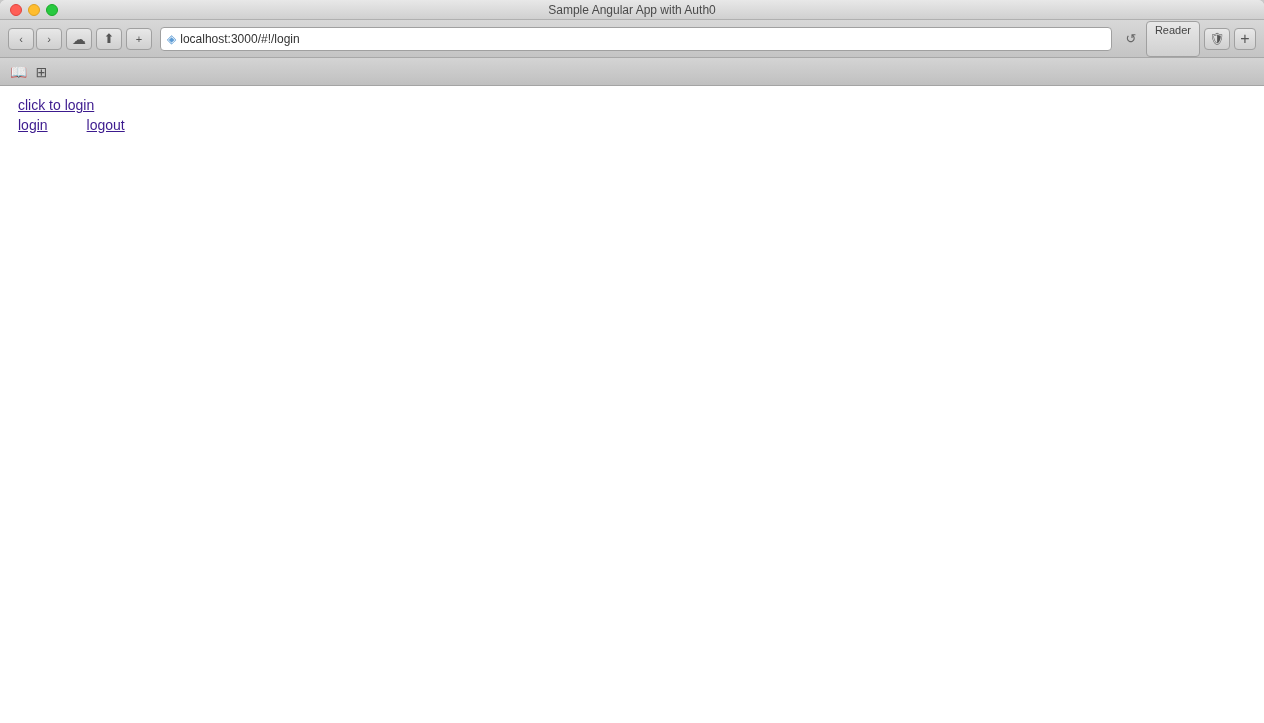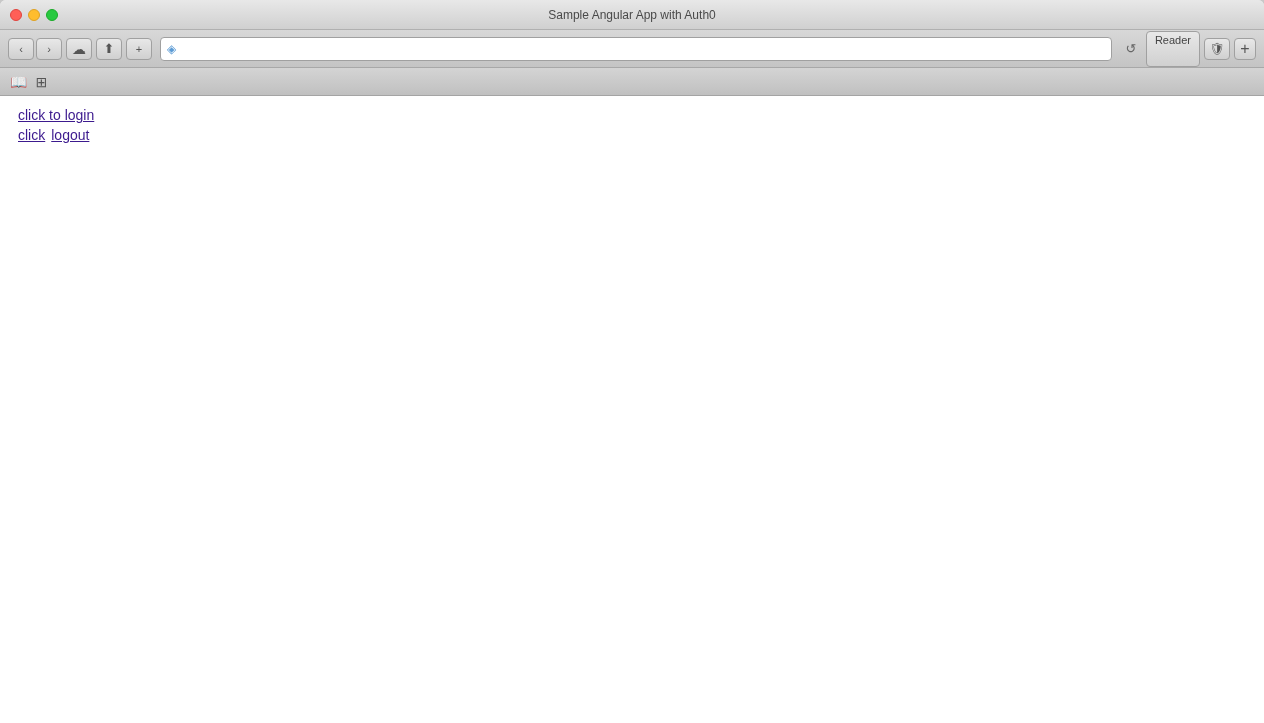--- a/index.html
+++ b/index.html
@@ -21,21 +21,21 @@
       width: 1264px;
       height: 723px;
       background: #ececec;
       border-radius: 6px;
       display: flex;
       flex-direction: column;
     }
 
     
     .title-bar {
-      height: 30px;
+      height: 20px;
       background: linear-gradient(to bottom, #e8e8e8, #d0d0d0);
       border-bottom: 1px solid #b0b0b0;
       display: flex;
       align-items: center;
       padding: 6px 10px;
       position: relative;
       border-radius: 6px 6px 0 0;
       text-decoration: underline;
     }
 
@@ -262,20 +262,21 @@
     <div class="share-btn">
       <span>⬆</span>
     </div>
 
     <div class="nav-btn">
       <span>+</span>
     </div>
 
     <div class="address-bar-wrapper">
       <span class="address-icon">◈</span>
+      <span class="address-text">localhost:3000/#!/login</span>
     </div>
 
     <div class="refresh-btn">
       <span>↺</span>
     </div>
 
     <div class="reader-btn">
       <span>Reader</span>
     </div>
 
@@ -290,18 +291,18 @@
   </div>
 
   <div class="toolbar-bar">
     <span class="toolbar-icon">📖</span>
     <span class="toolbar-icon">⊞</span>
   </div>
 
   <div class="page-content">
     <a class="page-link" href="#">click to login</a>
     <div class="links-line">
-      <a class="page-link" href="#" style="display:inline;">click</a>
-      <a class="page-link" href="#" style="display:inline;">logout</a>
+      <a class="page-link" href="#" style="display:inline;">login</a>
+      <a class="page-link" href="#" style="display:inline;margin-left:33px;">logout</a>
     </div>
   </div>
 
 </div>
 
 </body></html>

